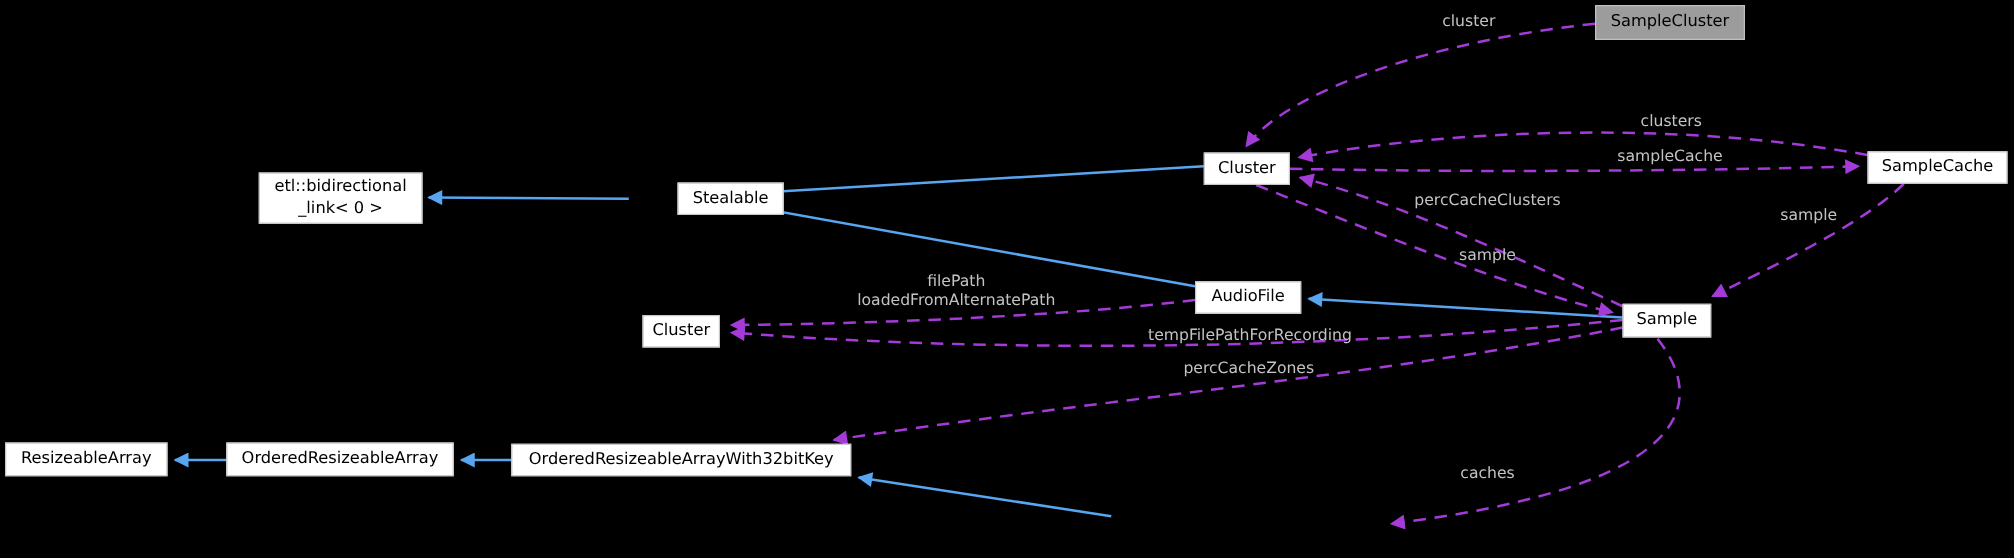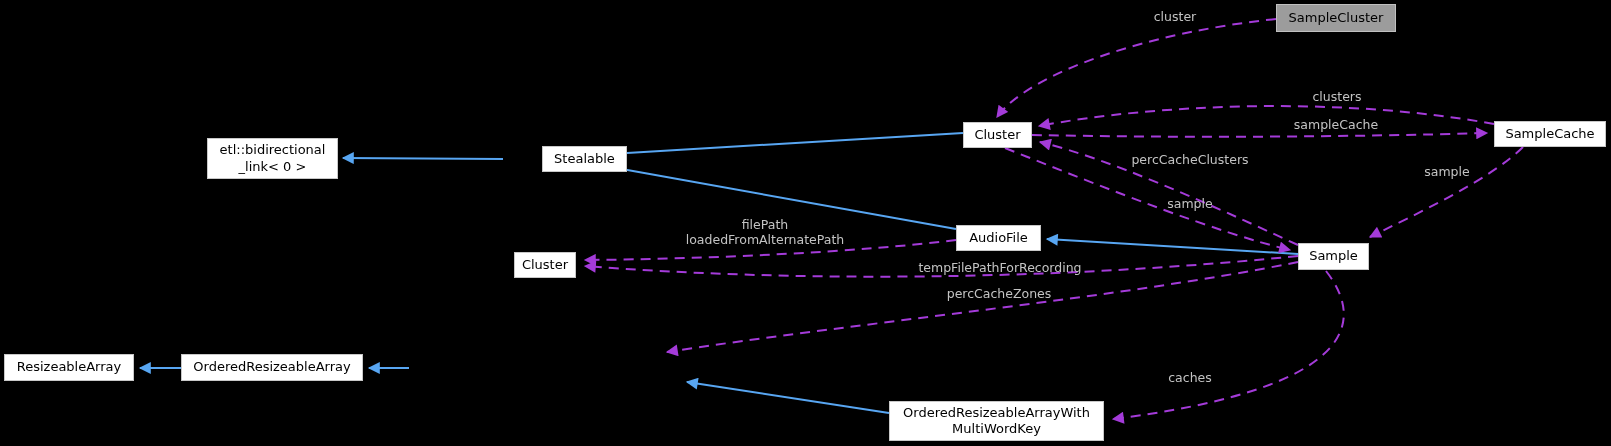--- a/index.html
+++ b/index.html
@@ -112,16 +112,15 @@
   <div class="node" style="left:963px; top:122px; width:69px; height:26px;">Cluster</div>
   <div class="node" style="left:1494px; top:121px; width:112px; height:26px;">SampleCache</div>
   <div class="node" style="left:1298px; top:243px; width:71px; height:27px;">Sample</div>
   <div class="node" style="left:956px; top:225px; width:85px; height:26px;">AudioFile</div>
   <div class="node" style="left:503px; top:146px; width:85px; height:26px;margin-left:39px;">Stealable</div>
   <div class="node" style="left:207px; top:138px; width:131px; height:41px;">etl::bidirectional
 _link&lt; 0 &gt;</div>
   <div class="node" style="left:514px; top:252px; width:62px; height:26px;">Cluster</div>
   <div class="node" style="left:181px; top:354px; width:182px; height:27px;">OrderedResizeableArray</div>
   <div class="node" style="left:4px; top:354px; width:130px; height:27px;">ResizeableArray</div>
-  <div class="node" style="left:889px; top:401px; width:215px; height:40px;">OrderedResizeableArrayWith
-MultiWordKey</div>
+  <div class="node" style="left:409px; top:355px; width:272px; height:26px;">OrderedResizeableArrayWith32bitKey</div>
 
 </div>
 
 </body></html>

